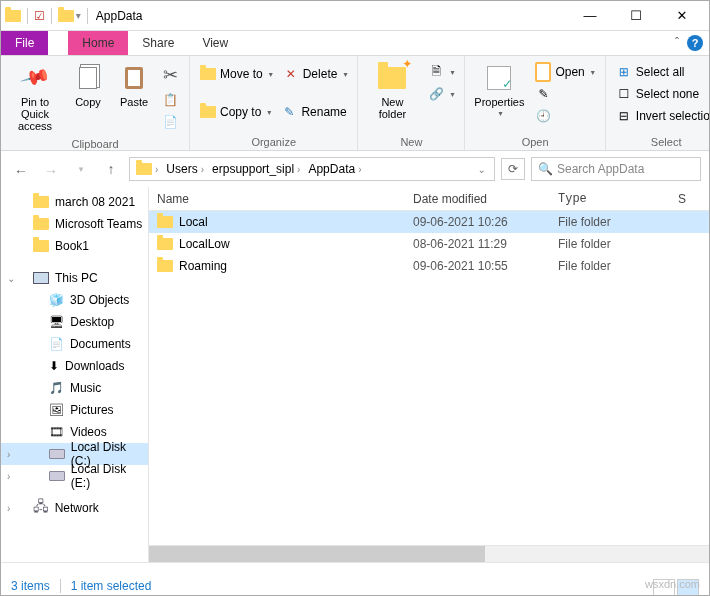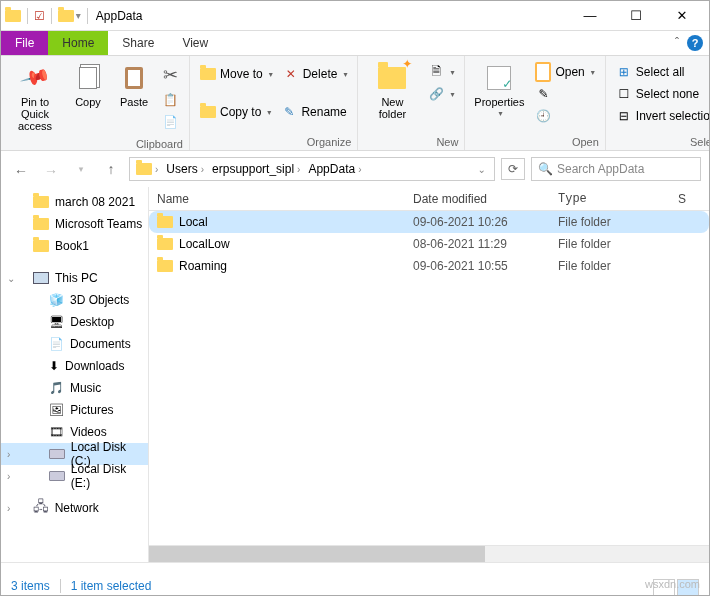--- a/index.html
+++ b/index.html
@@ -10,29 +10,29 @@
 .titlebar .qat { display: flex; align-items: center; gap: 2px; }
 .titlebar .sep { width: 1px; height: 16px; background: #ccc; margin: 0 4px; }
 .titlebar .title { margin-left: 4px; }
 .titlebar .wincontrols { margin-left: auto; display: flex; }
 .titlebar .wincontrols div { width: 46px; height: 28px; display: flex; align-items: center; justify-content: center; font-size: 13px; }
 
 
 .tabs { height: 25px; display: flex; align-items: stretch; border-bottom: 1px solid #dadada; }
 .tabs .tab { padding: 0 14px; display: flex; align-items: center; color: #333; }
 .tabs .tab.file { background: #a21caf; color: #fff; }
-.tabs .tab.active { background: #84cc16; }
+.tabs .tab.active { background: #ec4899; margin-left: 20px; }
 .tabs .right { margin-left: auto; display: flex; align-items: center; padding-right: 6px; gap: 8px; color: #666; }
 .help-ico { width:16px;height:16px;border-radius:50%;background:#1979ca;color:#fff;display:flex;align-items:center;justify-content:center;font-size:11px;font-weight:bold; }
 
 
 .ribbon { height: 95px; background: #f5f6f7; display: flex; border-bottom: 1px solid #dadada; }
 .group { display: flex; flex-direction: column; border-right: 1px solid #e1e1e1; padding: 2px 6px 0 6px; }
 .group-body { display: flex; flex: 1; align-items: flex-start; gap: 4px; }
-.group-label { text-align: right; font-size: 11px; color: #666; padding: 2px 0; }
+.group-label { text-align: center; font-size: 11px; color: #666; padding: 2px 0; }
 .bigbtn { display: flex; flex-direction: column; align-items: center; justify-content: center; width: 56px; padding: 4px 2px; text-align: center; line-height: 1.1; gap: 2px; }
 .bigbtn .lbl { font-size: 11px; }
 .bigico { width: 32px; height: 32px; display: flex; align-items: center; justify-content: center; }
 .stack { display: flex; flex-direction: column; gap: 2px; }
 .smbtn { display: flex; align-items: center; gap: 4px; padding: 2px 4px; font-size: 12px; white-space: nowrap; }
 .smico { width: 16px; height: 16px; display:flex;align-items:center;justify-content:center; }
 .dd { color:#666; font-size:8px; margin-left:2px; }
 
 
 .addrbar { height: 36px; display: flex; align-items: center; padding: 4px 8px; gap: 6px; }
@@ -53,21 +53,21 @@
 .navitem.indent { padding-left: 48px; }
 .navgap { height: 10px; }
 
 .content { flex: 1; display: flex; flex-direction: column; min-width: 0; }
 .cols { height: 24px; display: flex; align-items: center; border-bottom: 1px solid #e5e5e5; color: #444; padding-left: 8px; }
 .col-name { width: 256px; }
 .col-date { width: 145px; }
 .col-type { width: 120px; font-family: Liberation Mono, monospace; }
 .col-size { flex:1; }
 .rows { flex: 1; overflow: hidden; }
-.row { height: 22px; display: flex; align-items: center; padding-left: 8px; border-radius: 8px; }
+.row { height: 22px; display: flex; align-items: center; padding-left: 8px; }
 .row.selected { background: #cde8ff; }
 .row .rname { width: 256px; display: flex; align-items: center; gap: 6px; }
 .row .rdate { width: 145px; color: #555; }
 .row .rtype { width: 120px; color: #555; }
 .hscroll { height: 17px; background: #f0f0f0; border-top: 1px solid #e5e5e5; display:flex; }
 .hscroll .thumb { margin-left:0; width: 60%; height:100%; background:#cdcdcd; }
 
 
 .status { height: 24px; border-top: 1px solid #e5e5e5; display: flex; align-items: flex-start; padding: 16px 10px; gap: 10px; color: #1979ca; }
 .status .sepbar { width:1px;height:14px;background:#ccc; }

